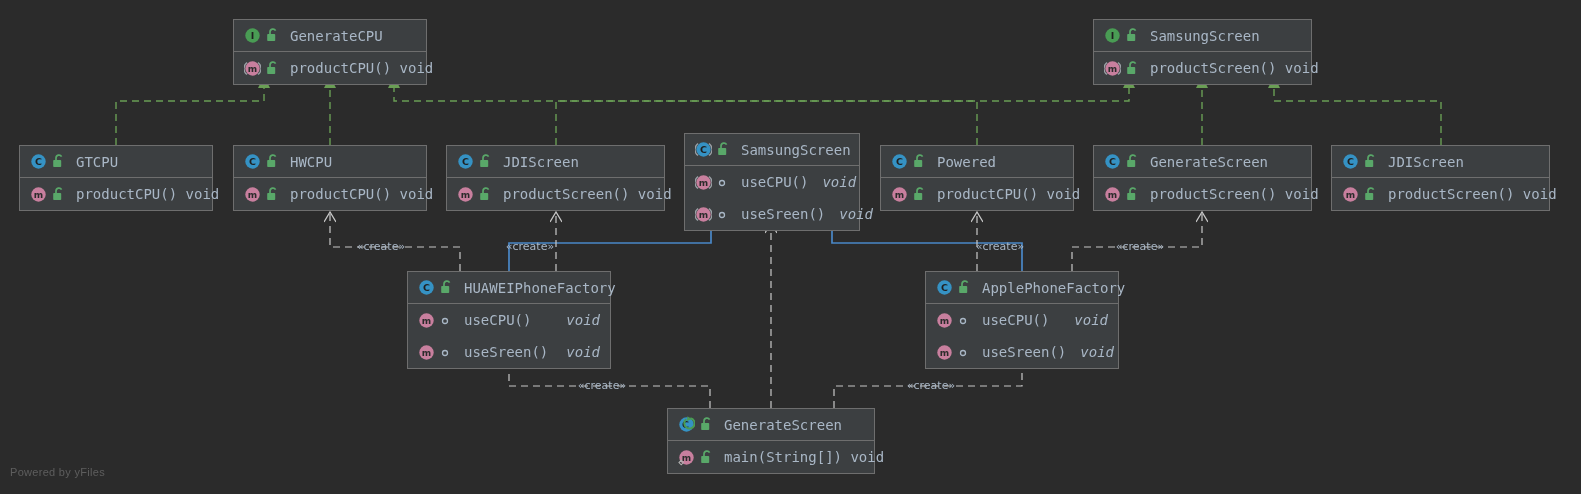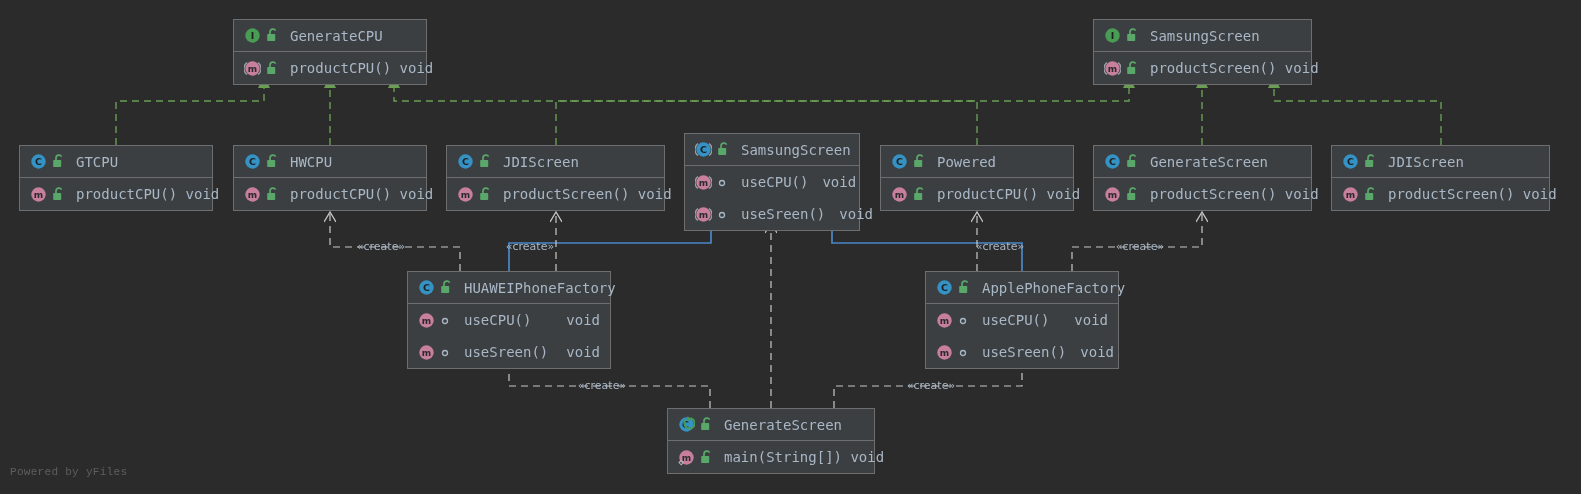--- a/index.html
+++ b/index.html
@@ -50,21 +50,21 @@
   }
   .hdr .nm{color:#a9b7c6;}
   .sig{
     font-size:14px;
     color:#a9b7c6;
     white-space:pre;
     flex:1;
     display:flex;
     justify-content:space-between;
   }
-  .sig .ret{margin-left:14px;}
+  .sig .ret{margin-left:14px;font-style:italic;}
 
   
   .ico{
     width:17px;height:17px;
     flex:0 0 17px;
     margin-right:4px;
     display:inline-block;
     position:relative;
   }
   .ico svg{display:block;}
@@ -73,21 +73,21 @@
     flex:0 0 15px;
     margin-right:10px;
     display:inline-block;
     position:relative;
   }
   .vis svg{display:block;}
 
   .wm{
     position:absolute;
     left:10px; top:466px;
-    font-family:Liberation Mono, monospace;
+    font-family:Liberation Sans, sans-serif;
     font-size:11px;
     color:#5e5e5e;
     letter-spacing:0.3px;
   }
   .elabel{
     font-family:"DejaVu Sans","Liberation Sans",sans-serif;
     font-size:11px;
     fill:#a9b7c6;
   }
 </style>

